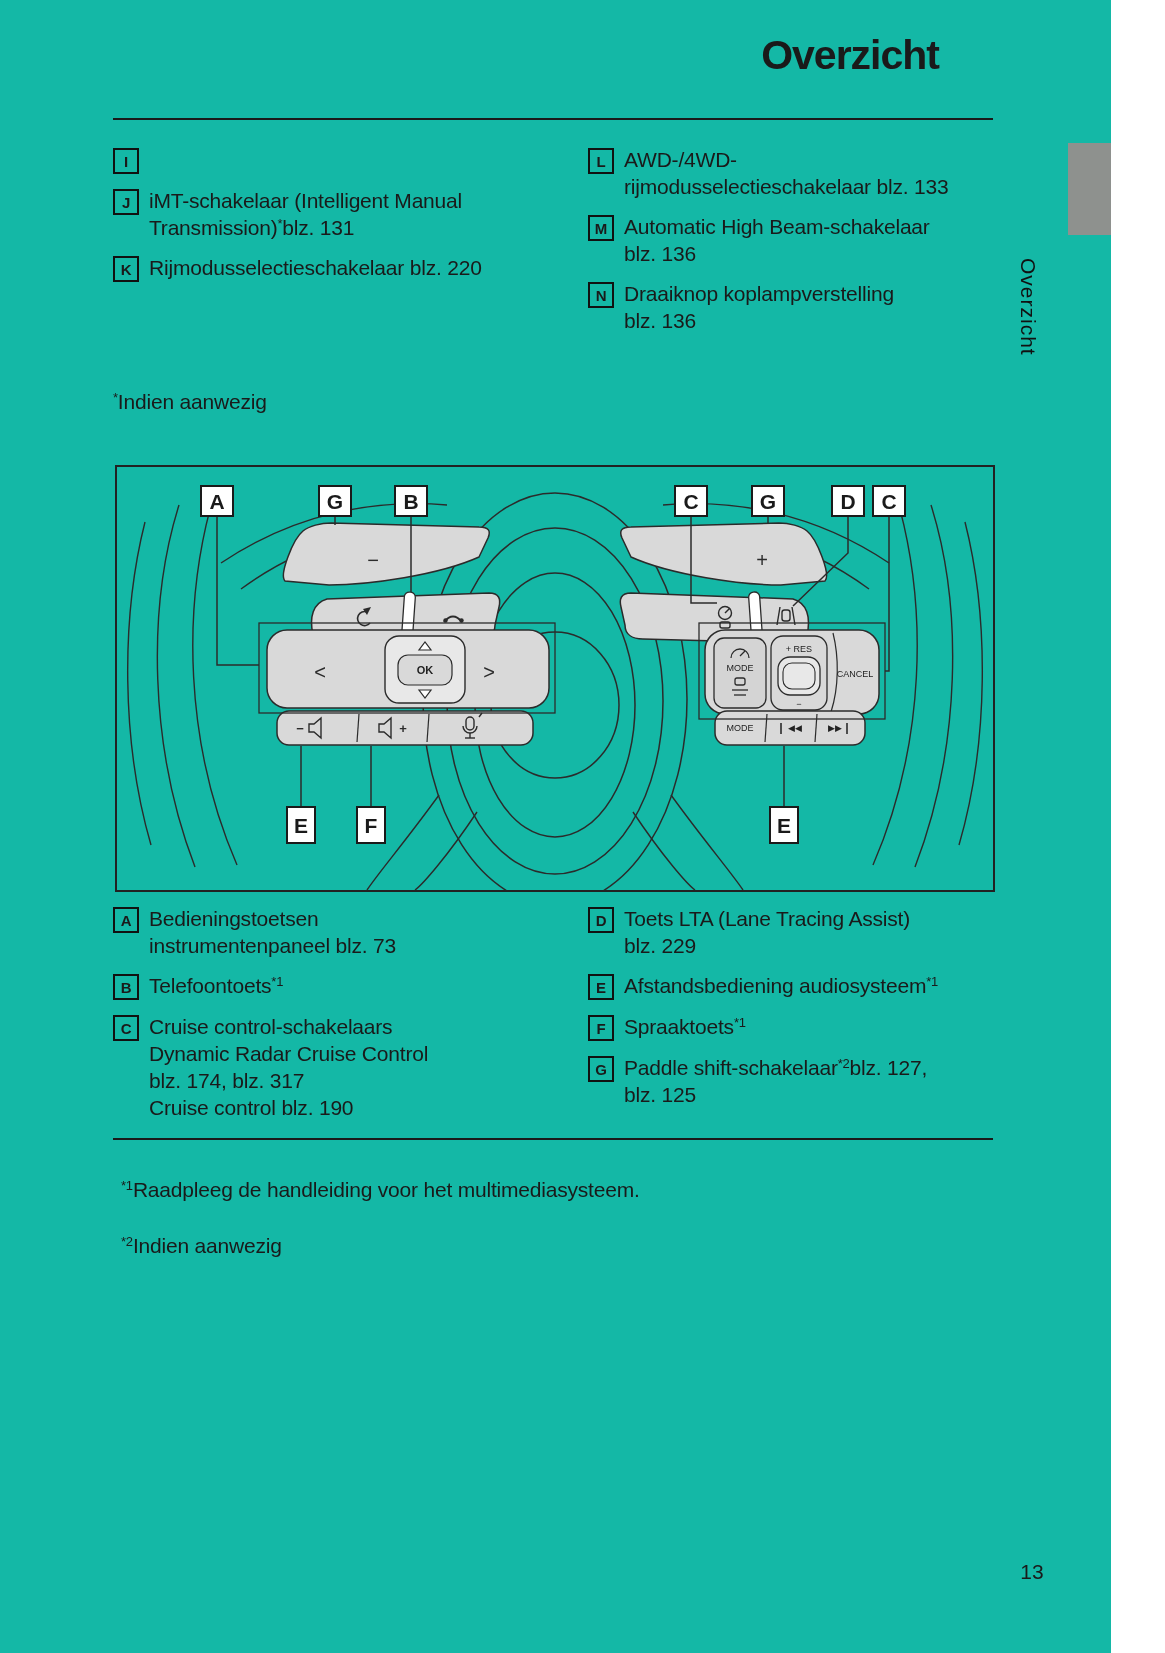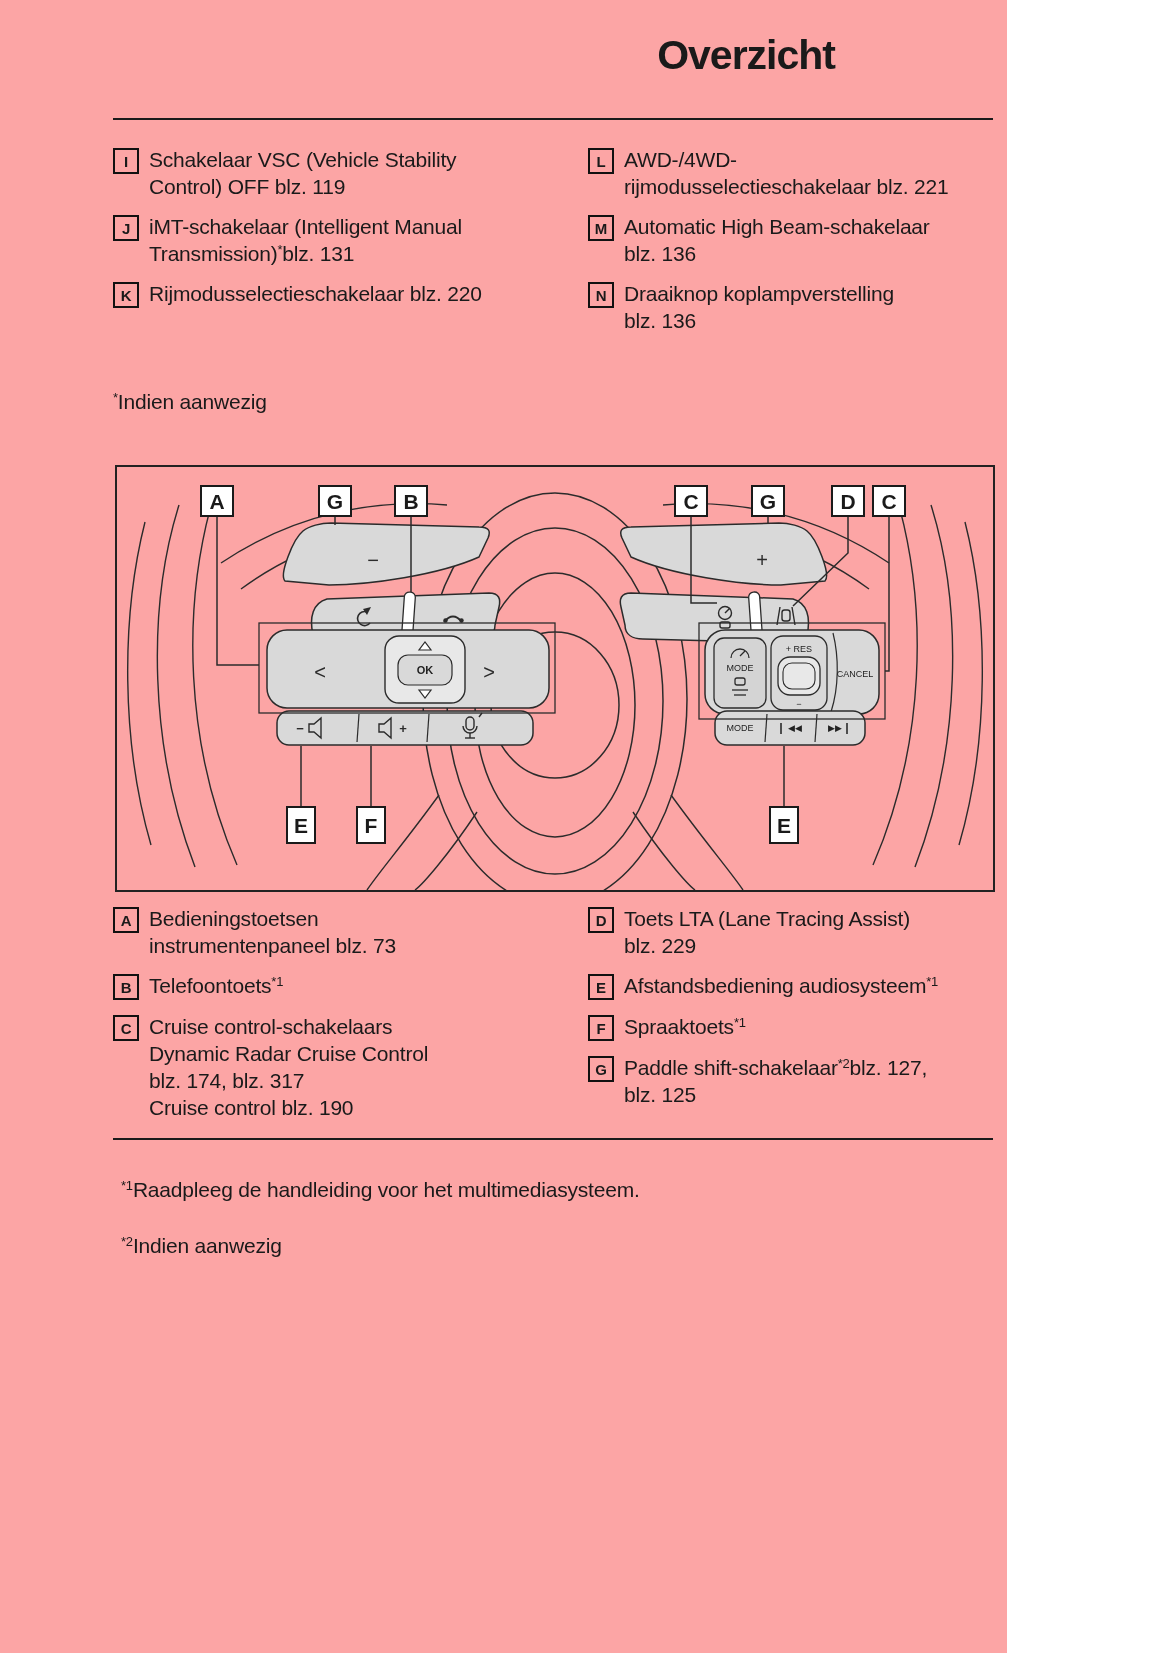--- a/index.html
+++ b/index.html
@@ -1,35 +1,35 @@
 <!DOCTYPE html>
 <html><head>
 <meta charset="utf-8">
 <style>
   html,body{margin:0;padding:0;background:#fff;}
-  .page{position:relative;width:1007px;height:1653px;background:#fca5a5;overflow:hidden;
+  .page{position:relative;width:1111px;height:1653px;background:#14b8a6;overflow:hidden;
         font-family:"Liberation Sans",sans-serif;color:#1a1a1a;}
   .heading{position:absolute;top:32px;right:172px;font-size:41px;font-weight:700;letter-spacing:-1px;}
   .rule{position:absolute;left:113px;width:880px;height:2px;background:#1a1a1a;}
   .rule-top{top:118px;}
   .rule-mid{top:1138px;}
   .legend{position:absolute;font-size:21px;line-height:27px;letter-spacing:-0.2px;}
   .legend-top-left{left:113px;top:146px;width:470px;}
   .legend-top-right{left:588px;top:146px;width:405px;}
   .legend-bot-left{left:113px;top:905px;width:470px;}
   .legend-bot-right{left:588px;top:905px;width:410px;}
   .li{display:flex;margin-bottom:13px;}
   .lbox{flex:0 0 auto;width:22px;height:22px;border:2px solid #111;font-size:15px;font-weight:700;
         display:flex;align-items:center;justify-content:center;margin:2px 10px 0 0;}
   sup{font-size:13px;line-height:0;vertical-align:7px;}
   .note{position:absolute;left:113px;top:390px;font-size:21px;letter-spacing:-0.2px;}
   .fn{position:absolute;left:121px;font-size:21px;letter-spacing:-0.2px;}
   .fn1{top:1178px;} .fn2{top:1234px;}
   .frame{position:absolute;left:115px;top:465px;width:876px;height:423px;border:2px solid #222;box-sizing:content-box;}
-  .pageno{position:absolute;left:1002px;top:1489px;width:60px;text-align:center;font-size:21px;font-weight:700;}
+  .pageno{position:absolute;left:1002px;top:1560px;width:60px;text-align:center;font-size:21px;font-weight:400;}
   .graytab{position:absolute;left:1068px;top:143px;width:97px;height:92px;background:#8e918e;}
   .sidetab{position:absolute;left:1016px;top:258px;writing-mode:vertical-rl;font-size:21px;letter-spacing:1px;color:#111;}
   svg{display:block;}
   svg text{font-family:"Liberation Sans",sans-serif;fill:#1a1a1a;}
   .d-letter{font-size:21px;font-weight:700;text-anchor:middle;}
   .d-sym{font-size:20px;text-anchor:middle;fill:#2b2b2b;}
   .d-sym-sm{font-size:13px;font-weight:700;text-anchor:middle;fill:#2b2b2b;}
   .d-btxt{font-size:9px;text-anchor:middle;fill:#222;letter-spacing:0;}
   .d-btxt-b{font-size:11px;font-weight:700;text-anchor:middle;fill:#222;}
 </style>
@@ -37,45 +37,41 @@
 <body>
 
 <div class="page">
 
   <div class="heading">Overzicht</div>
   <div class="rule rule-top"></div>
 
   <div class="legend legend-top-left">
       <div class="li">
         <span class="lbox">I</span>
-        <div>
-          <div>Schakelaar VSC (Vehicle Stability</div>
-          <div>Control) OFF blz. 119</div>
-        </div>
       </div>
       <div class="li">
         <span class="lbox">J</span>
         <div>
           <div>iMT-schakelaar (Intelligent Manual</div>
           <div>Transmission)<sup>*</sup>blz. 131</div>
         </div>
       </div>
       <div class="li">
         <span class="lbox">K</span>
         <div>
           <div>Rijmodusselectieschakelaar blz. 220</div>
         </div>
       </div>
     </div>
   <div class="legend legend-top-right">
       <div class="li">
         <span class="lbox">L</span>
         <div>
           <div>AWD-/4WD-</div>
-          <div>rijmodusselectieschakelaar blz. 221</div>
+          <div>rijmodusselectieschakelaar blz. 133</div>
         </div>
       </div>
       <div class="li">
         <span class="lbox">M</span>
         <div>
           <div>Automatic High Beam-schakelaar</div>
           <div>blz. 136</div>
         </div>
       </div>
       <div class="li">

